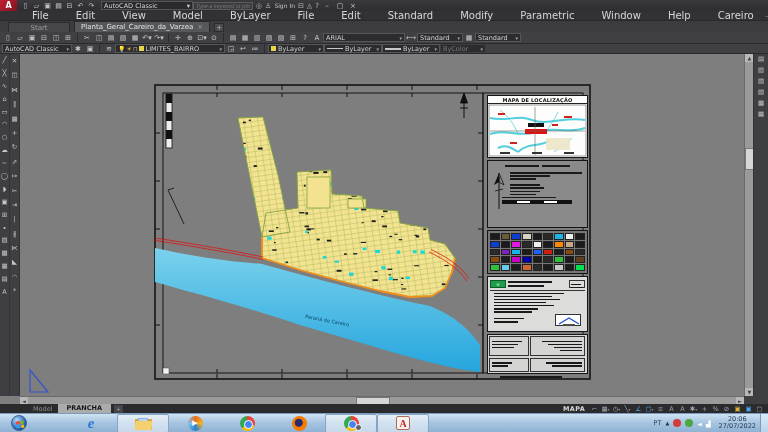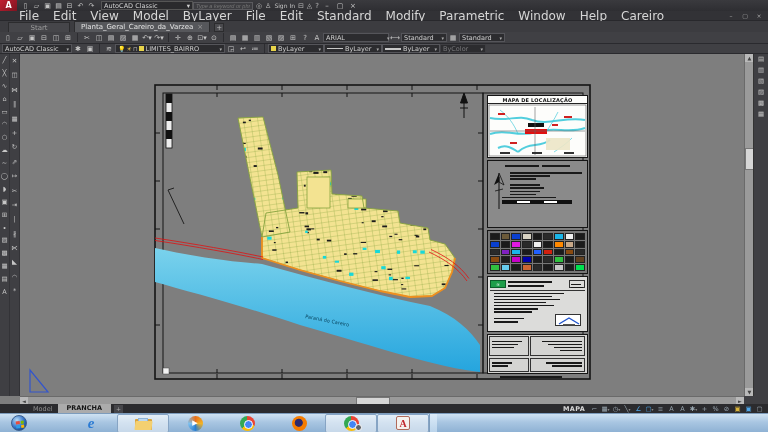--- a/index.html
+++ b/index.html
@@ -20,21 +20,21 @@
   #win-title{flex:1;text-align:center;color:#cfcfcf;font-size:6.5px;white-space:nowrap;overflow:hidden;}
   #infocenter{display:flex;align-items:center;gap:3px;margin-right:2px;}
   #ic-search{width:60px;height:8px;background:#3d3d41;border:1px solid #5a5a5e;color:#bbb;
     font-size:5.5px;padding:0 2px;font-style:italic;}
   .ic-icon{color:#b8b8b8;font-size:7px;}
   .winbtn{color:#c8c8c8;font-size:7px;width:10px;text-align:center;}
 
   
   #menubar{left:0;top:11px;width:768px;height:10px;background:#323236;display:flex;
     align-items:center;padding-left:12px;gap:1px;border-bottom:1px solid #28282c;}
-  .menu-item{color:#d6d6d6;font-size:12px;padding:0 7px;}
+  .menu-item{color:#d6d6d6;font-size:10px;padding:0 7px;margin-left:13px;}
   #mdi-controls{margin-left:auto;margin-right:4px;display:flex;gap:4px;}
   #mdi-controls .winbtn{font-size:6px;color:#a8a8a8;}
 
   
   #filetabs{left:0;top:21px;width:768px;height:11px;background:#3c3c40;display:flex;align-items:flex-end;}
   #tab-start{width:62px;height:10px;background:#46464a;color:#9c9c9c;font-size:7px;
     text-align:center;line-height:10px;margin-left:8px;border:1px solid #2c2c2e;border-bottom:none;}
   #tab-drawing{height:11px;background:#56575b;color:#e4e4e4;font-size:7px;line-height:11px;
     padding:0 6px;margin-left:4px;border:1px solid #2c2c2e;border-bottom:none;display:flex;gap:4px;}
   #tab-new{width:10px;height:9px;background:#4a4a4e;color:#bbb;font-size:7px;line-height:9px;
@@ -232,21 +232,21 @@
         <span class="tbsep"></span>
         <span class="tbi">▤</span>
         <span class="tbi">▦</span>
         <span class="tbi">▥</span>
         <span class="tbi">▧</span>
         <span class="tbi">▨</span>
         <span class="tbi">⊞</span>
         <span class="tbi">?</span>
       </span>
     <span class="tbi">A</span>
-    <div class="dd" style="width:66px;gap:40px;">
+    <div class="dd" style="width:82px;gap:40px;">
       <span>ARIAL</span>
         <span class="caret">▾</span>
     </div>
     <span class="tbi">⟷</span>
     <div class="dd" style="width:46px;">
       <span>Standard</span>
         <span class="caret">▾</span>
     </div>
     <span class="tbi">▦</span>
     <div class="dd" style="width:46px;">
@@ -826,16 +826,28 @@
     <div class="task-btn">
         <span class="firefox"></span>
       </div>
     <div class="task-btn active" style="position:relative;">
       <span class="chrome"></span>
         <span class="badge"></span>
     </div>
     <div class="task-btn active">
         <span class="acad-a">A</span>
       </div>
+    <div id="tray">
+      <span>PT</span>
+      <span style="font-size:5px;">▲</span>
+      <span class="tray-ico" style="background:#d43c3c;"></span>
+      <span class="tray-ico" style="background:#4aa83c;"></span>
+      <span style="color:#fff;font-size:6px;">◄</span>
+      <span style="color:#fff;font-size:6px;">▟</span>
+      <span id="clock">
+        <span>20:06</span><br>
+        <span>27/07/2022</span>
+      </span>
+    </div>
     <div id="show-desktop"></div>
   </div>
 
 </div>
 
 </body></html>

